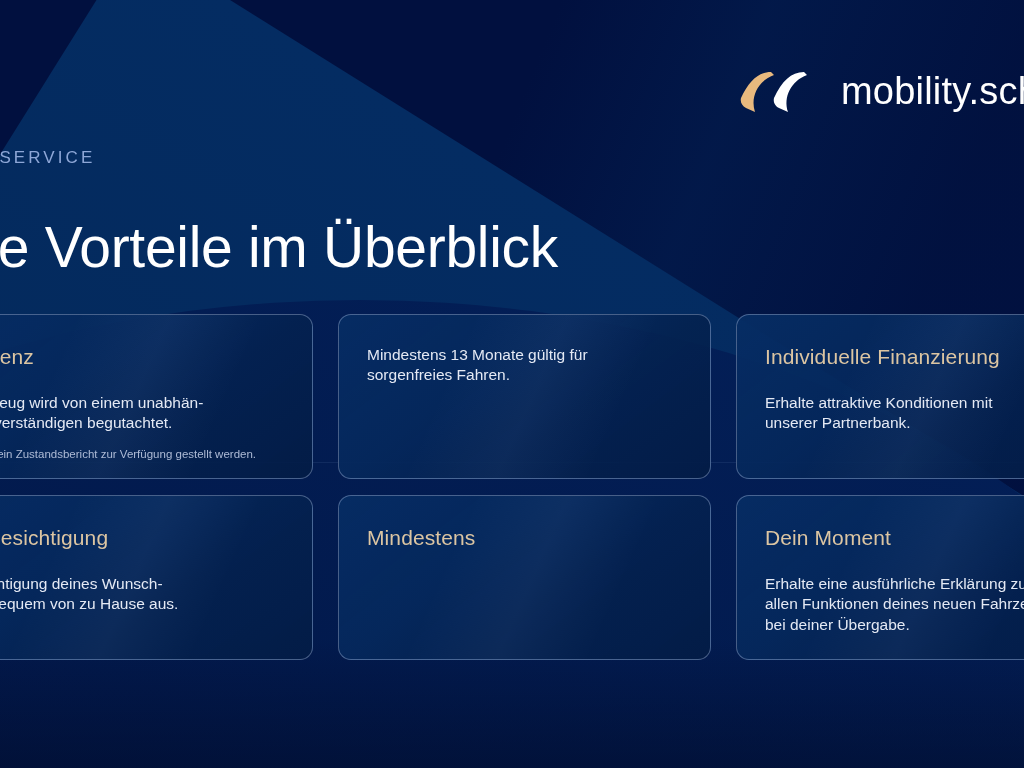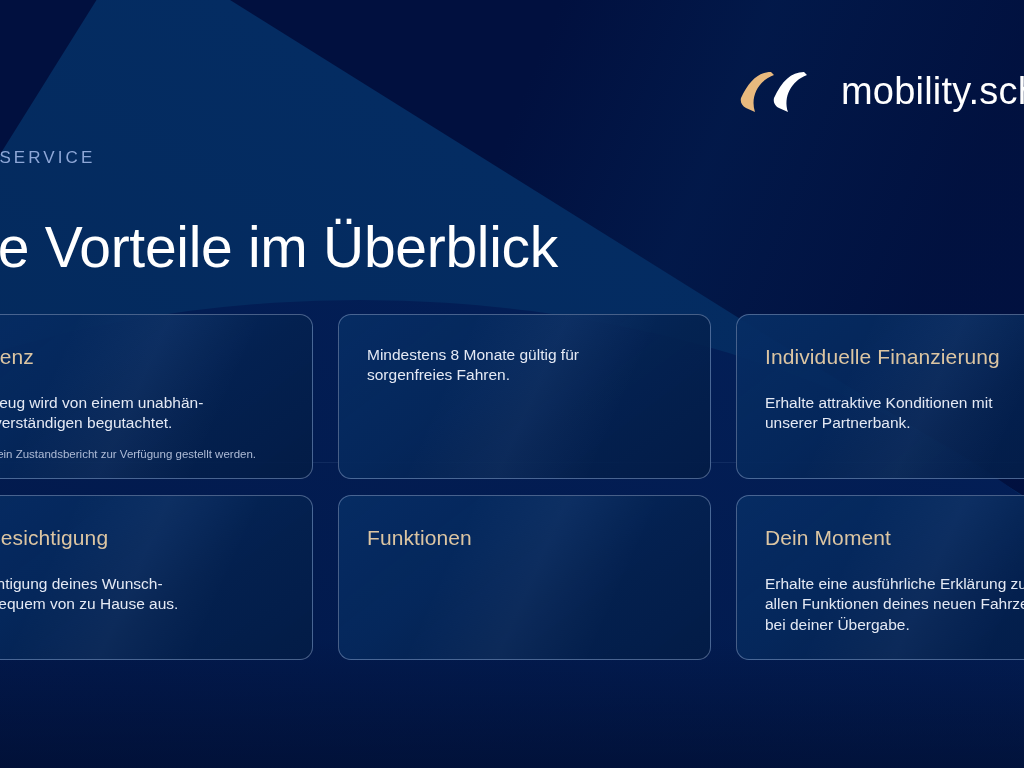--- a/index.html
+++ b/index.html
@@ -241,38 +241,38 @@
     <div id="card-grid">
 
       <div class="card">
         <h2 class="card-title">parenz</h2>
         <p class="card-body">ahrzeug wird von einem unabhän-
 achverständigen begutachtet.</p>
         <p class="card-note">kann ein Zustandsbericht zur Verfügung gestellt werden.</p>
       </div>
 
       <div class="card">
-        <p class="card-body">Mindestens 8 Monate gültig für
+        <p class="card-body">Mindestens 13 Monate gültig für
 sorgenfreies Fahren.</p>
       </div>
 
       <div class="card">
         <h2 class="card-title">Individuelle Finanzierung</h2>
         <p class="card-body">Erhalte attraktive Konditionen mit
 unserer Partnerbank.</p>
       </div>
 
       <div class="card">
         <h2 class="card-title">e Besichtigung</h2>
         <p class="card-body">esichtigung deines Wunsch-
 gs bequem von zu Hause aus.</p>
       </div>
 
       <div class="card">
-        <h2 class="card-title">Funktionen</h2>
+        <h2 class="card-title">Mindestens</h2>
       </div>
 
       <div class="card">
         <h2 class="card-title">Dein Moment</h2>
         <p class="card-body">Erhalte eine ausführliche Erklärung zu
 allen Funktionen deines neuen Fahrzeu
 bei deiner Übergabe.</p>
       </div>
 
     </div>

